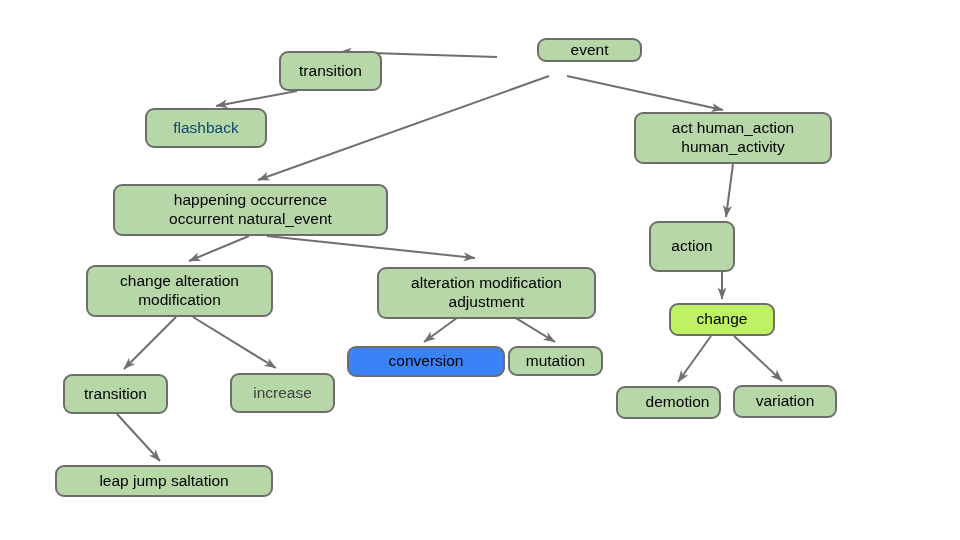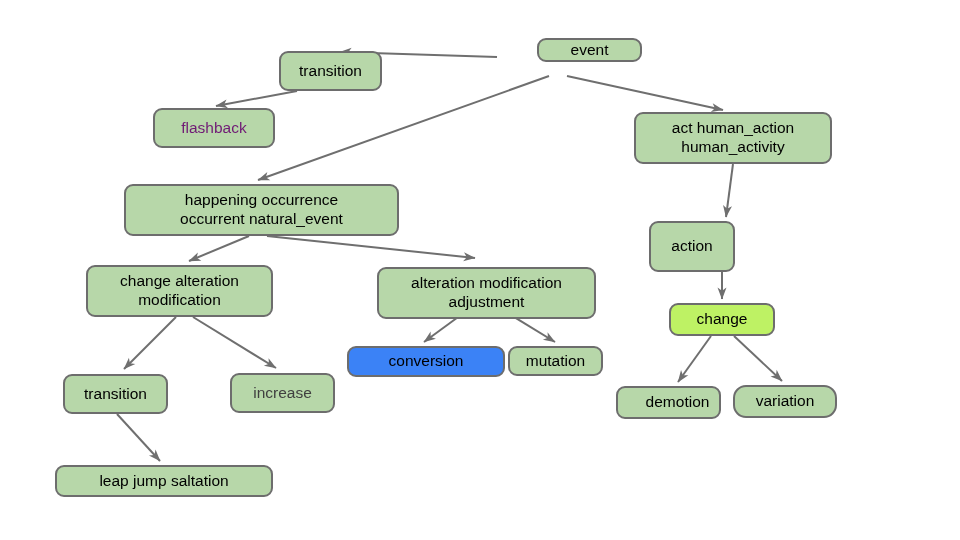--- a/index.html
+++ b/index.html
@@ -58,32 +58,32 @@
         <line x1="117" y1="414" x2="160" y2="461" stroke="#6f6f6f" stroke-width="2" marker-end="url(#arrowhead)"></line>
         <line x1="733" y1="164" x2="726" y2="217" stroke="#6f6f6f" stroke-width="2" marker-end="url(#arrowhead)"></line>
         <line x1="722" y1="272" x2="722" y2="299" stroke="#6f6f6f" stroke-width="2" marker-end="url(#arrowhead)"></line>
         <line x1="711" y1="336" x2="678" y2="382" stroke="#6f6f6f" stroke-width="2" marker-end="url(#arrowhead)"></line>
         <line x1="734" y1="336" x2="782" y2="381" stroke="#6f6f6f" stroke-width="2" marker-end="url(#arrowhead)"></line>
       </g>
   </svg>
   <div id="node-layer">
       <div class="node" style="left: 497px; top: 38px; width: 105px; height: 24px; background: rgb(183, 215, 169); border-color: rgb(109, 109, 109); color: rgb(0, 0, 0); margin-left: 40px;">event</div>
       <div class="node" style="left: 279px; top: 51px; width: 103px; height: 40px; background: rgb(183, 215, 169); border-color: rgb(109, 109, 109); color: rgb(0, 0, 0);">transition</div>
-      <div class="node" style="left: 145px; top: 108px; width: 122px; height: 40px; background: rgb(183, 215, 169); border-color: rgb(109, 109, 109); color: #701a75; margin-left: 8px;">flashback</div>
+      <div class="node" style="left: 145px; top: 108px; width: 122px; height: 40px; background: rgb(183, 215, 169); border-color: rgb(109, 109, 109); color: #0c4a6e;">flashback</div>
       <div class="node" style="left: 634px; top: 112px; width: 198px; height: 52px; background: rgb(183, 215, 169); border-color: rgb(109, 109, 109); color: rgb(0, 0, 0);">act human_action
 human_activity</div>
-      <div class="node" style="left: 124px; top: 184px; width: 275px; height: 52px; background: rgb(183, 215, 169); border-color: rgb(109, 109, 109); color: rgb(0, 0, 0);">happening occurrence
+      <div class="node" style="left: 113px; top: 184px; width: 275px; height: 52px; background: rgb(183, 215, 169); border-color: rgb(109, 109, 109); color: rgb(0, 0, 0);">happening occurrence
 occurrent natural_event</div>
       <div class="node" style="left: 86px; top: 265px; width: 187px; height: 52px; background: rgb(183, 215, 169); border-color: rgb(109, 109, 109); color: rgb(0, 0, 0);">change alteration
 modification</div>
       <div class="node" style="left: 377px; top: 267px; width: 219px; height: 52px; background: rgb(183, 215, 169); border-color: rgb(109, 109, 109); color: rgb(0, 0, 0);">alteration modification
 adjustment</div>
       <div class="node" style="left: 347px; top: 346px; width: 158px; height: 31px; background: #3b82f6; border-color: rgb(109, 109, 109); color: rgb(0, 0, 0);">conversion</div>
       <div class="node" style="left: 508px; top: 346px; width: 95px; height: 30px; background: rgb(183, 215, 169); border-color: rgb(109, 109, 109); color: rgb(0, 0, 0);">mutation</div>
       <div class="node" style="left: 649px; top: 221px; width: 86px; height: 51px; background: rgb(183, 215, 169); border-color: rgb(109, 109, 109); color: rgb(0, 0, 0);">action</div>
       <div class="node" style="left: 669px; top: 303px; width: 106px; height: 33px; background: #bef264; border-color: rgb(109, 109, 109); color: rgb(0, 0, 0);">change</div>
       <div class="node" style="left: 63px; top: 374px; width: 105px; height: 40px; background: rgb(183, 215, 169); border-color: rgb(109, 109, 109); color: rgb(0, 0, 0);">transition</div>
       <div class="node" style="left: 230px; top: 373px; width: 105px; height: 40px; background: rgb(183, 215, 169); border-color: rgb(109, 109, 109); color: #404040;">increase</div>
       <div class="node" style="left: 55px; top: 465px; width: 218px; height: 32px; background: rgb(183, 215, 169); border-color: rgb(109, 109, 109); color: rgb(0, 0, 0); text-align: right;">leap jump saltation</div>
       <div class="node" style="left: 616px; top: 386px; width: 105px; height: 33px; background: rgb(183, 215, 169); border-color: rgb(109, 109, 109); color: rgb(0, 0, 0); padding-left: 24px;">demotion</div>
-      <div class="node" style="left: 733px; top: 385px; width: 104px; height: 33px; background: rgb(183, 215, 169); border-color: rgb(109, 109, 109); color: rgb(0, 0, 0); border-radius: 13px;">variation</div>
+      <div class="node" style="left: 733px; top: 385px; width: 104px; height: 33px; background: rgb(183, 215, 169); border-color: rgb(109, 109, 109); color: rgb(0, 0, 0);">variation</div>
     </div>
 </div>
 
 </body></html>

